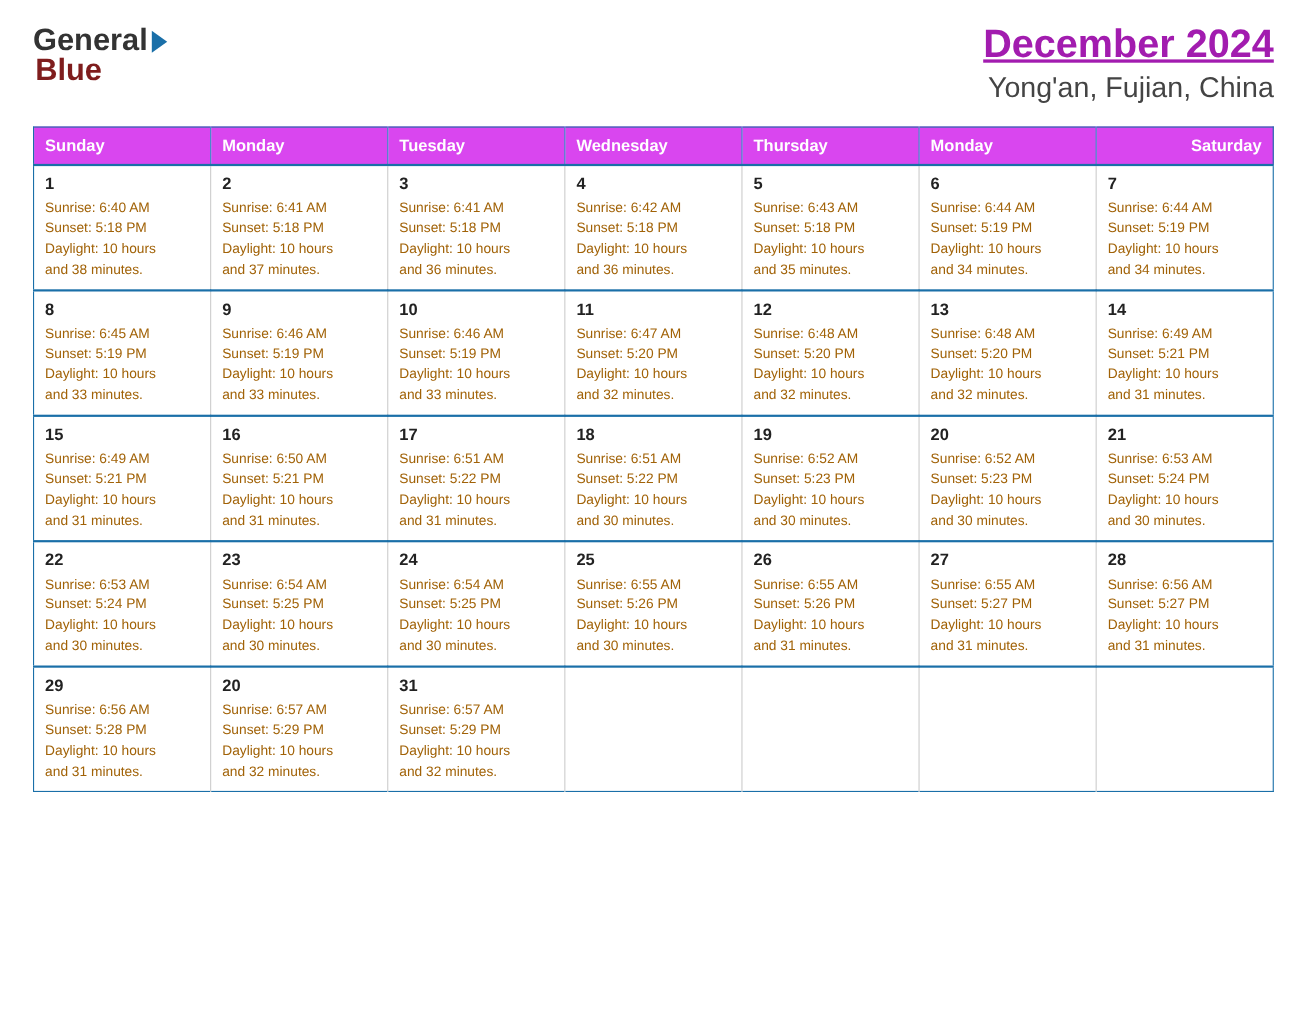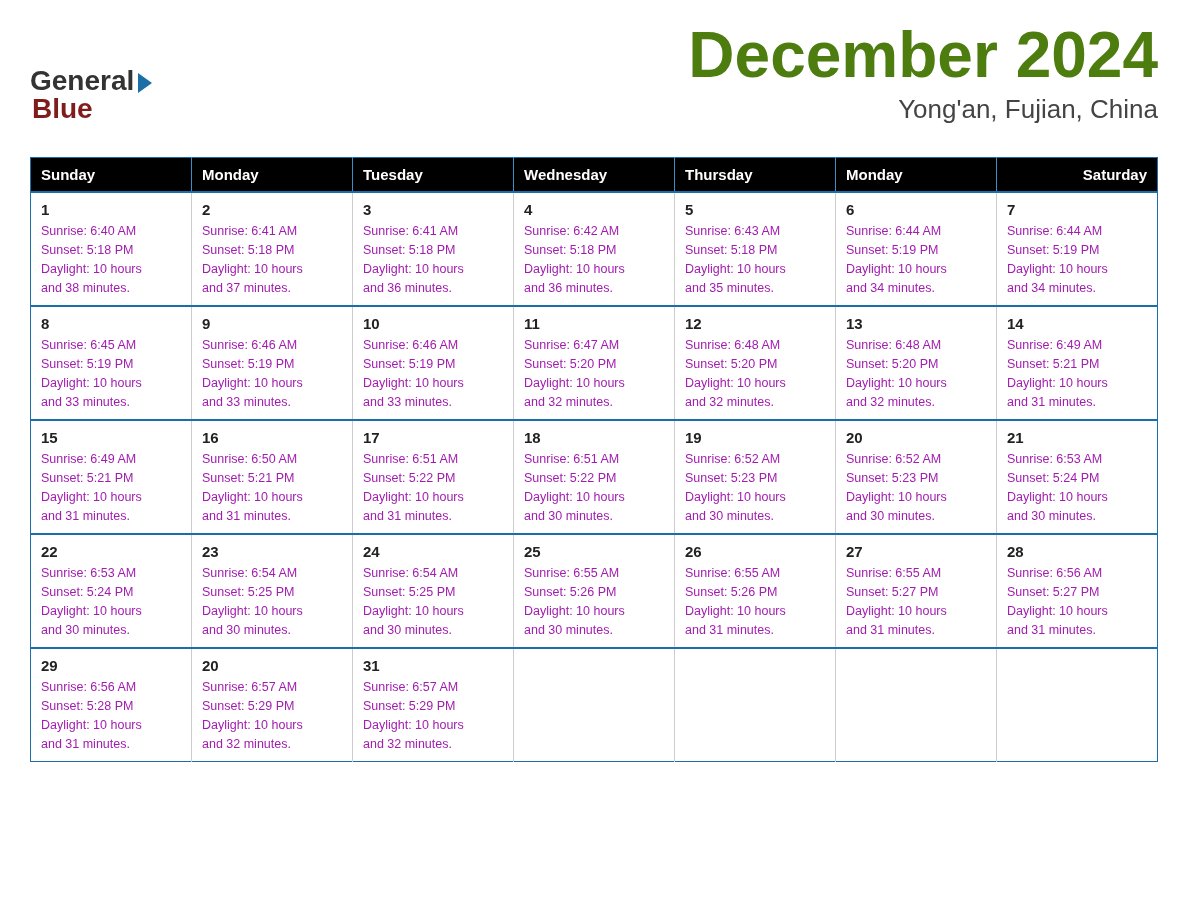--- a/index.html
+++ b/index.html
@@ -6,22 +6,22 @@
     body {
       font-family: Arial, sans-serif;
       background: #fff;
       width: 1188px;
       min-height: 918px;
       padding: 20px 30px;
     }
     .header {
       display: flex;
       justify-content: space-between;
-      align-items: flex-end;
-      margin-bottom: 32px;
+      align-items: flex-start;
+      margin-bottom: 20px;
     }
     .logo {
       display: flex;
       flex-direction: column;
       align-items: flex-start;
     }
     .logo-top {
       display: flex;
       align-items: center;
     }
@@ -43,37 +43,38 @@
       font-size: 28px;
       font-weight: bold;
       color: #7f1d1d;
       margin-top: -4px;
       margin-left: 2px;
     }
     .title-section {
       text-align: right;
     }
     .month-title {
-      font-size: 64px;
+      font-size: 36px;
       font-weight: bold;
-      color: #4d7c0f;
+      color: #a21caf;
       line-height: 1.1;
+      text-decoration: underline;
     }
     .location {
       font-size: 26px;
       color: #444;
       margin-top: 4px;
     }
     .calendar {
       width: 100%;
       border-collapse: collapse;
       border: 1.5px solid #1a6fa8;
     }
     .calendar thead tr {
-      background: #000000;
+      background: #d946ef;
       margin-left: 12px;
     }
     .calendar thead th {
       color: #fff;
       font-size: 15px;
       font-weight: bold;
       padding: 8px 10px;
       text-align: left;
       border-right: 1px solid #3a8fc8;
       width: calc(100% / 7);
@@ -100,21 +101,21 @@
     .day-num {
       font-size: 15px;
       font-weight: bold;
       color: #222;
       margin-bottom: 4px;
       display: block;
     }
     .day-info {
       font-size: 12.5px;
       line-height: 1.5;
-      color: #a21caf;
+      color: #a16207;
     }
     .empty {
       background: #fff;
     }
   </style>
 </head>
 <body>
 
 <div class="header">
   <div class="logo">

